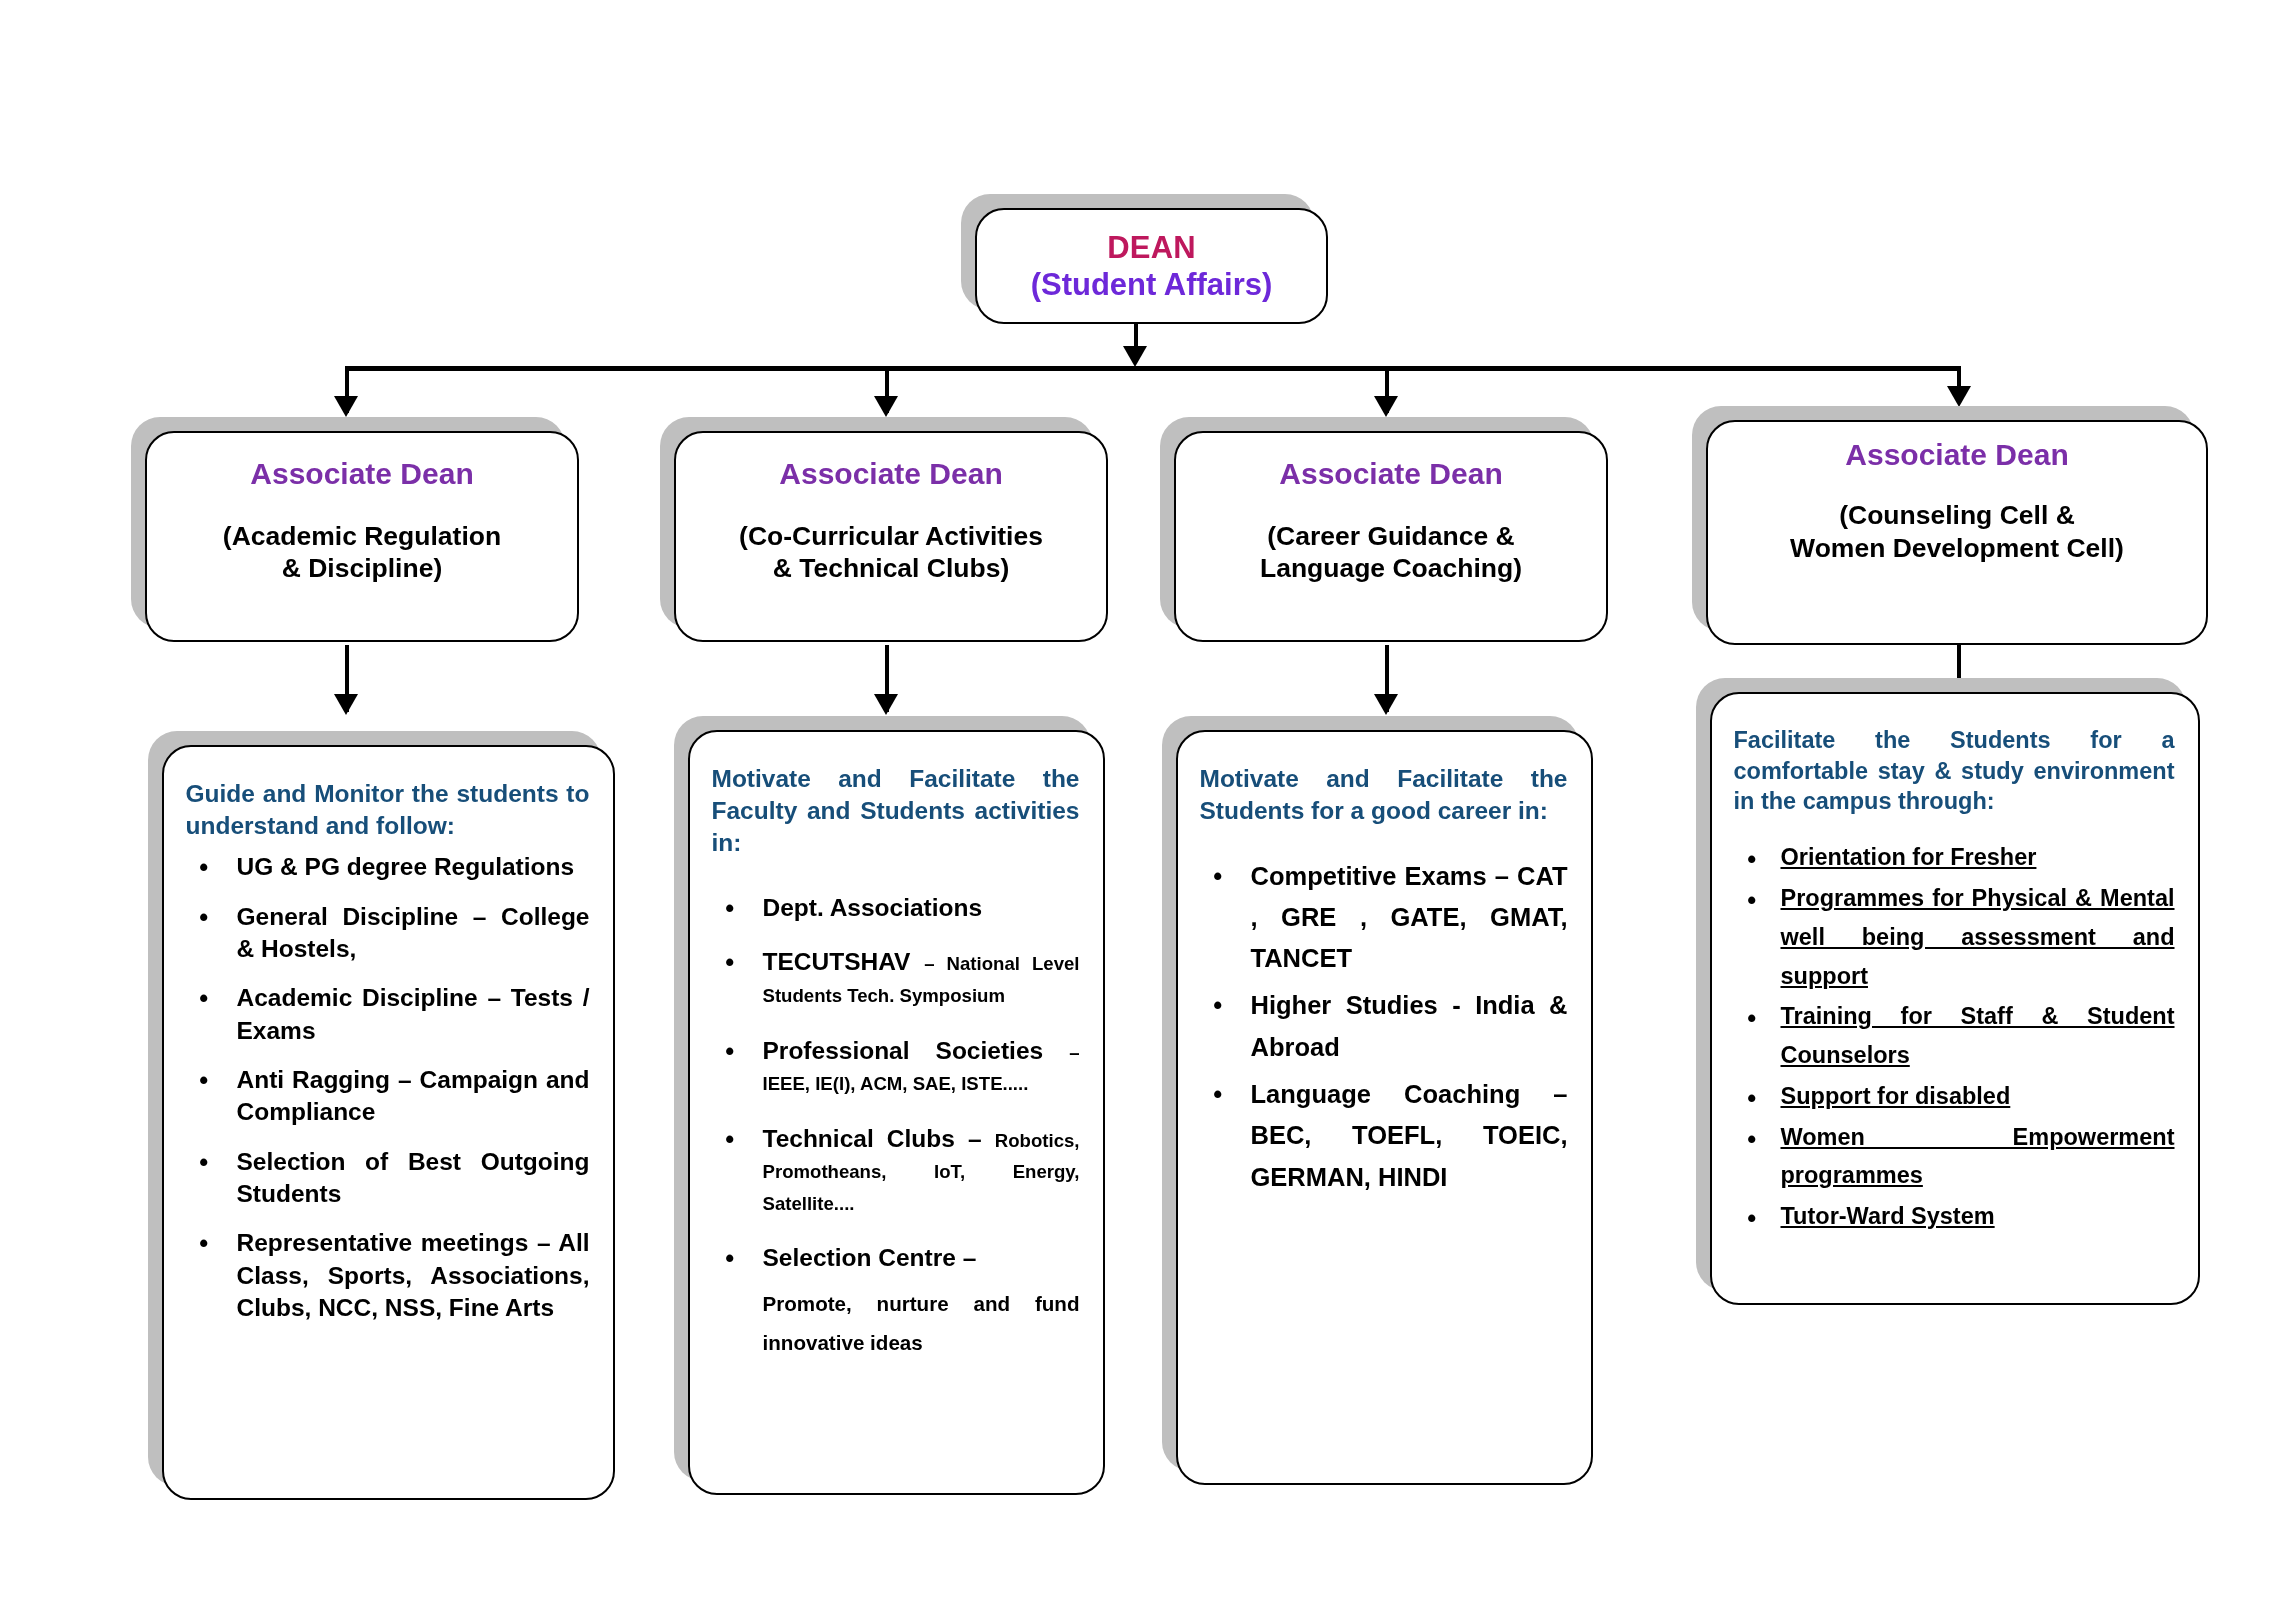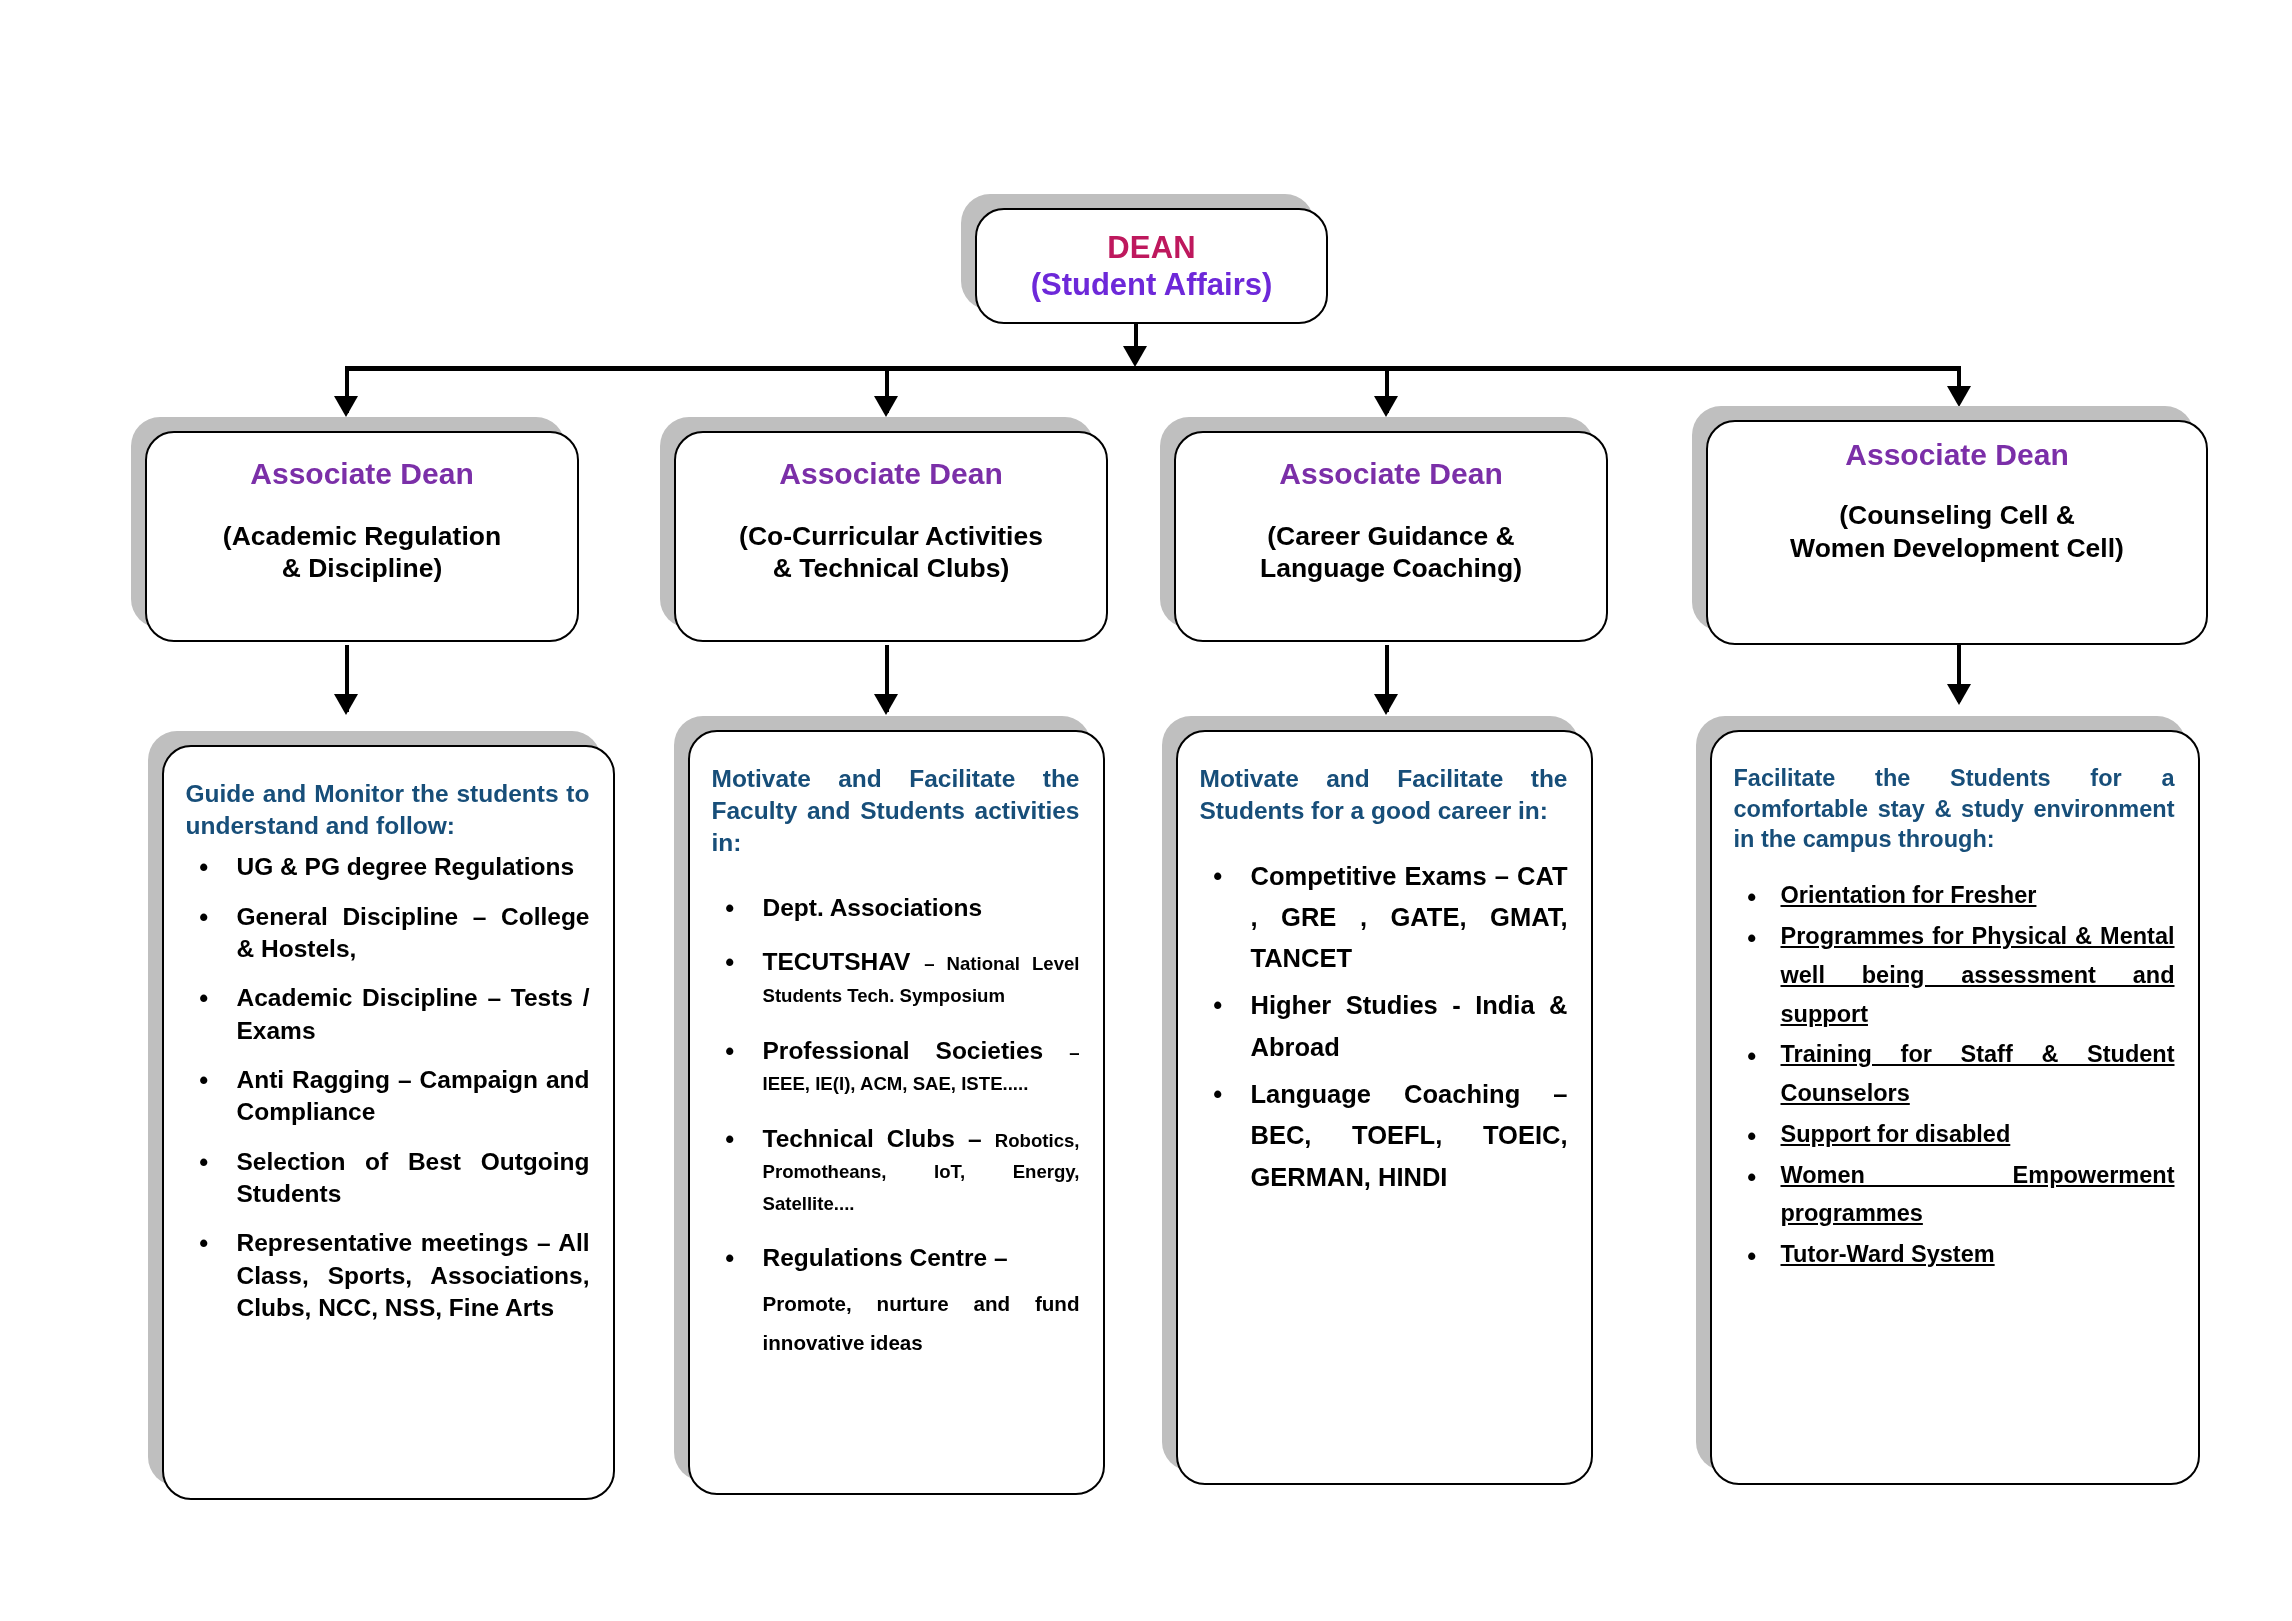--- a/index.html
+++ b/index.html
@@ -286,21 +286,21 @@
         <li>
           <span class="li-main">TECUTSHAV </span><span class="li-sub">– National Level Students Tech. Symposium</span>
         </li>
         <li>
           <span class="li-main">Professional Societies </span><span class="li-sub">–IEEE, IE(I), ACM, SAE, ISTE.....</span>
         </li>
         <li>
           <span class="li-main">Technical Clubs – </span><span class="li-sub">Robotics, Promotheans, IoT, Energy, Satellite....</span>
         </li>
         <li class="loose-sub">
-          <span class="li-main">Regulations Centre – </span><span class="li-sub">Promote, nurture and fund innovative ideas</span>
+          <span class="li-main">Selection Centre – </span><span class="li-sub">Promote, nurture and fund innovative ideas</span>
         </li>
       </ul>
     </div>
   </div>
 
   <div class="sbox detail-box" id="detail-box-3" style="left:1176px; top:730px; width:417px; height:755px;">
     <div class="shadow"></div>
     <div class="face"></div>
     <div class="inner">
       <div class="detail-head">Motivate and Facilitate the  Students for a good career in:</div>
@@ -311,21 +311,21 @@
         <li>
           <span class="li-main">Higher Studies  - India &amp; Abroad</span>
         </li>
         <li>
           <span class="li-main">Language Coaching – BEC, TOEFL, TOEIC, GERMAN, HINDI</span>
         </li>
       </ul>
     </div>
   </div>
 
-  <div class="sbox detail-box" id="detail-box-4" style="left:1710px; top:730px; width:490px; height:755px;">
+  <div class="sbox detail-box" id="detail-box-4" style="left:1710px; top:692px; width:490px; height:613px;">
     <div class="shadow"></div>
     <div class="face"></div>
     <div class="inner">
       <div class="detail-head">Facilitate the  Students for a comfortable stay &amp; study environment in the campus through:</div>
       <ul class="detail-list" style="margin-top:21.6px;">
         <li>
           <span class="li-main">Orientation for Fresher</span>
         </li>
         <li>
           <span class="li-main"> Programmes for Physical &amp; Mental well being assessment and support</span>

